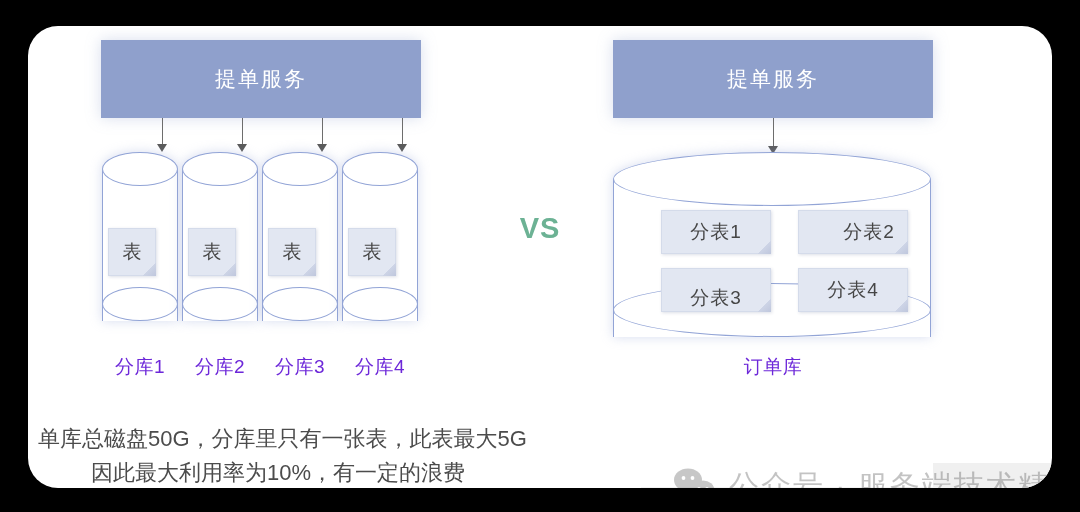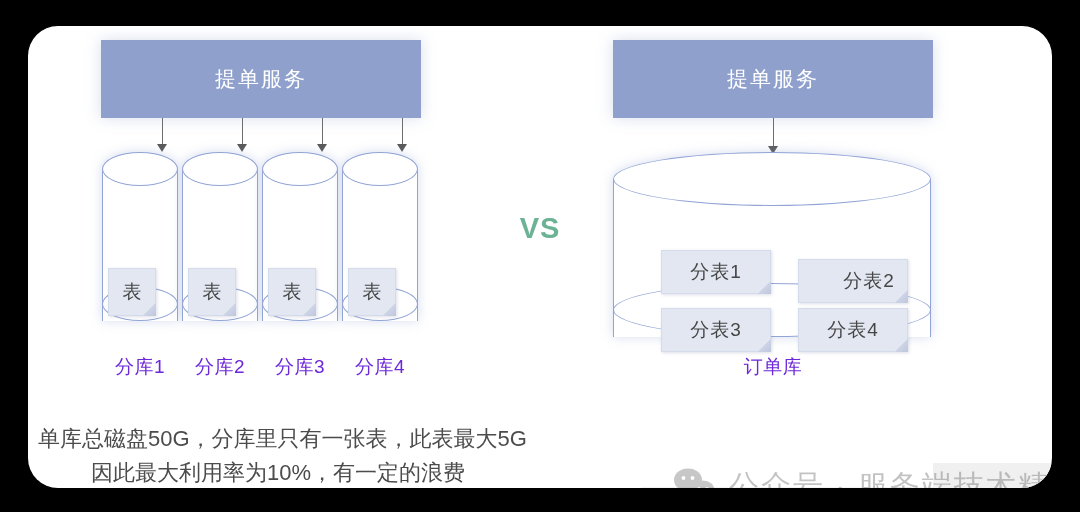--- a/index.html
+++ b/index.html
@@ -89,21 +89,20 @@
   .note {
     position: absolute;
     background: #e2e7f2;
     border: 1px solid #d4dbea;
     box-sizing: border-box;
     display: flex;
     align-items: center;
     justify-content: center;
     color: #464646;
     box-shadow: 1px 1px 3px rgba(140,150,175,0.30);
-    margin-top: 40px;
   }
   .note::after {
     content: "";
     position: absolute;
     right: -1px;
     bottom: -1px;
     width: 13px;
     height: 13px;
     background: linear-gradient(135deg, rgba(0,0,0,0) 0%, rgba(0,0,0,0) 48%, #cdd4e6 49%, #bfc7dd 100%);
   }
@@ -262,24 +261,24 @@
 
     <div class="cyl cyl-glow" style="left:585px; top:126px; width:318px; height:212px;">
       <div class="body" style="top:27px; width:318px; height:158px;"></div>
       <div class="bot" style="top:131px; width:318px; height:54px;"></div>
       <div class="top" style="top:0px; width:318px; height:54px;"></div>
     </div>
 
     <div class="note note-big" style="left:633px; top:184px;">
       <span>分表1</span>
     </div>
-    <div class="note note-big" style="left:770px; top:193px;padding-left:32px;">
+    <div class="note note-big" style="left:770px; top:184px;padding-left:32px;">
       <span>分表2</span>
     </div>
-    <div class="note note-big" style="left:633px; top:242px;">
+    <div class="note note-big" style="left:633px; top:242px;align-items:flex-end;">
       <span>分表3</span>
     </div>
     <div class="note note-big" style="left:770px; top:242px;">
       <span>分表4</span>
     </div>
 
     <div class="shape-label" style="left:645px; top:328px; width:200px;">
       <span>订单库</span>
     </div>
 

